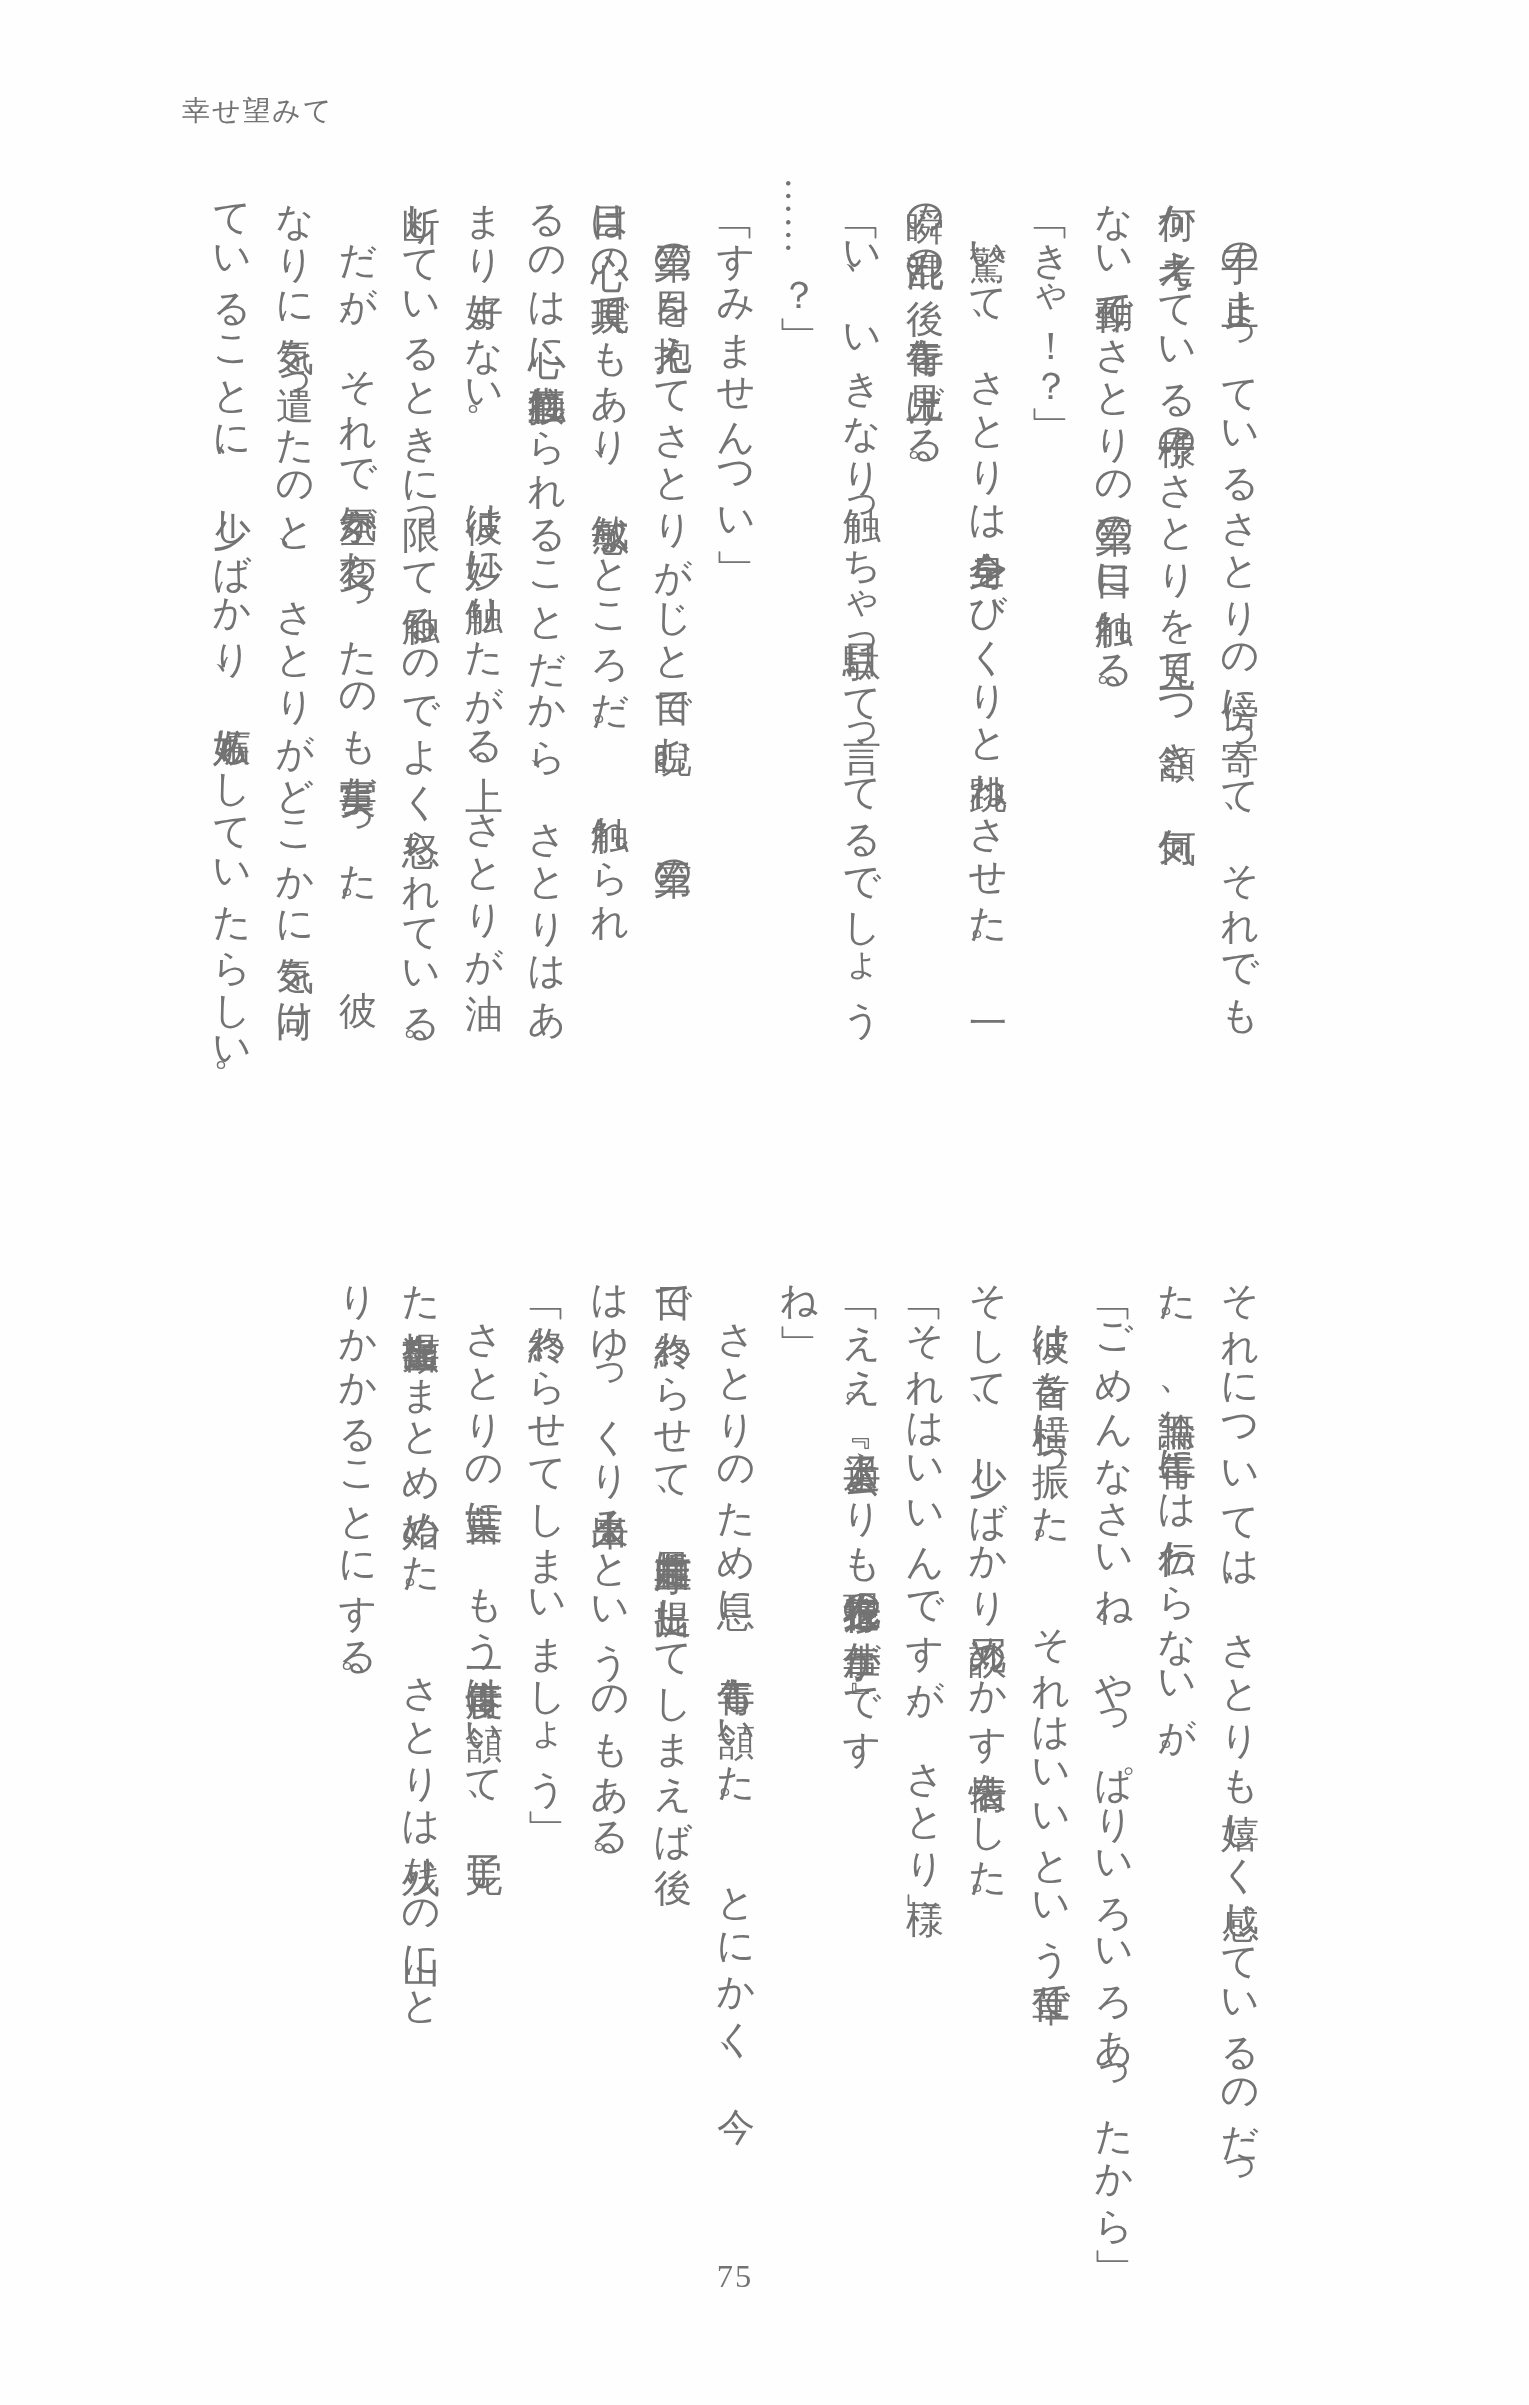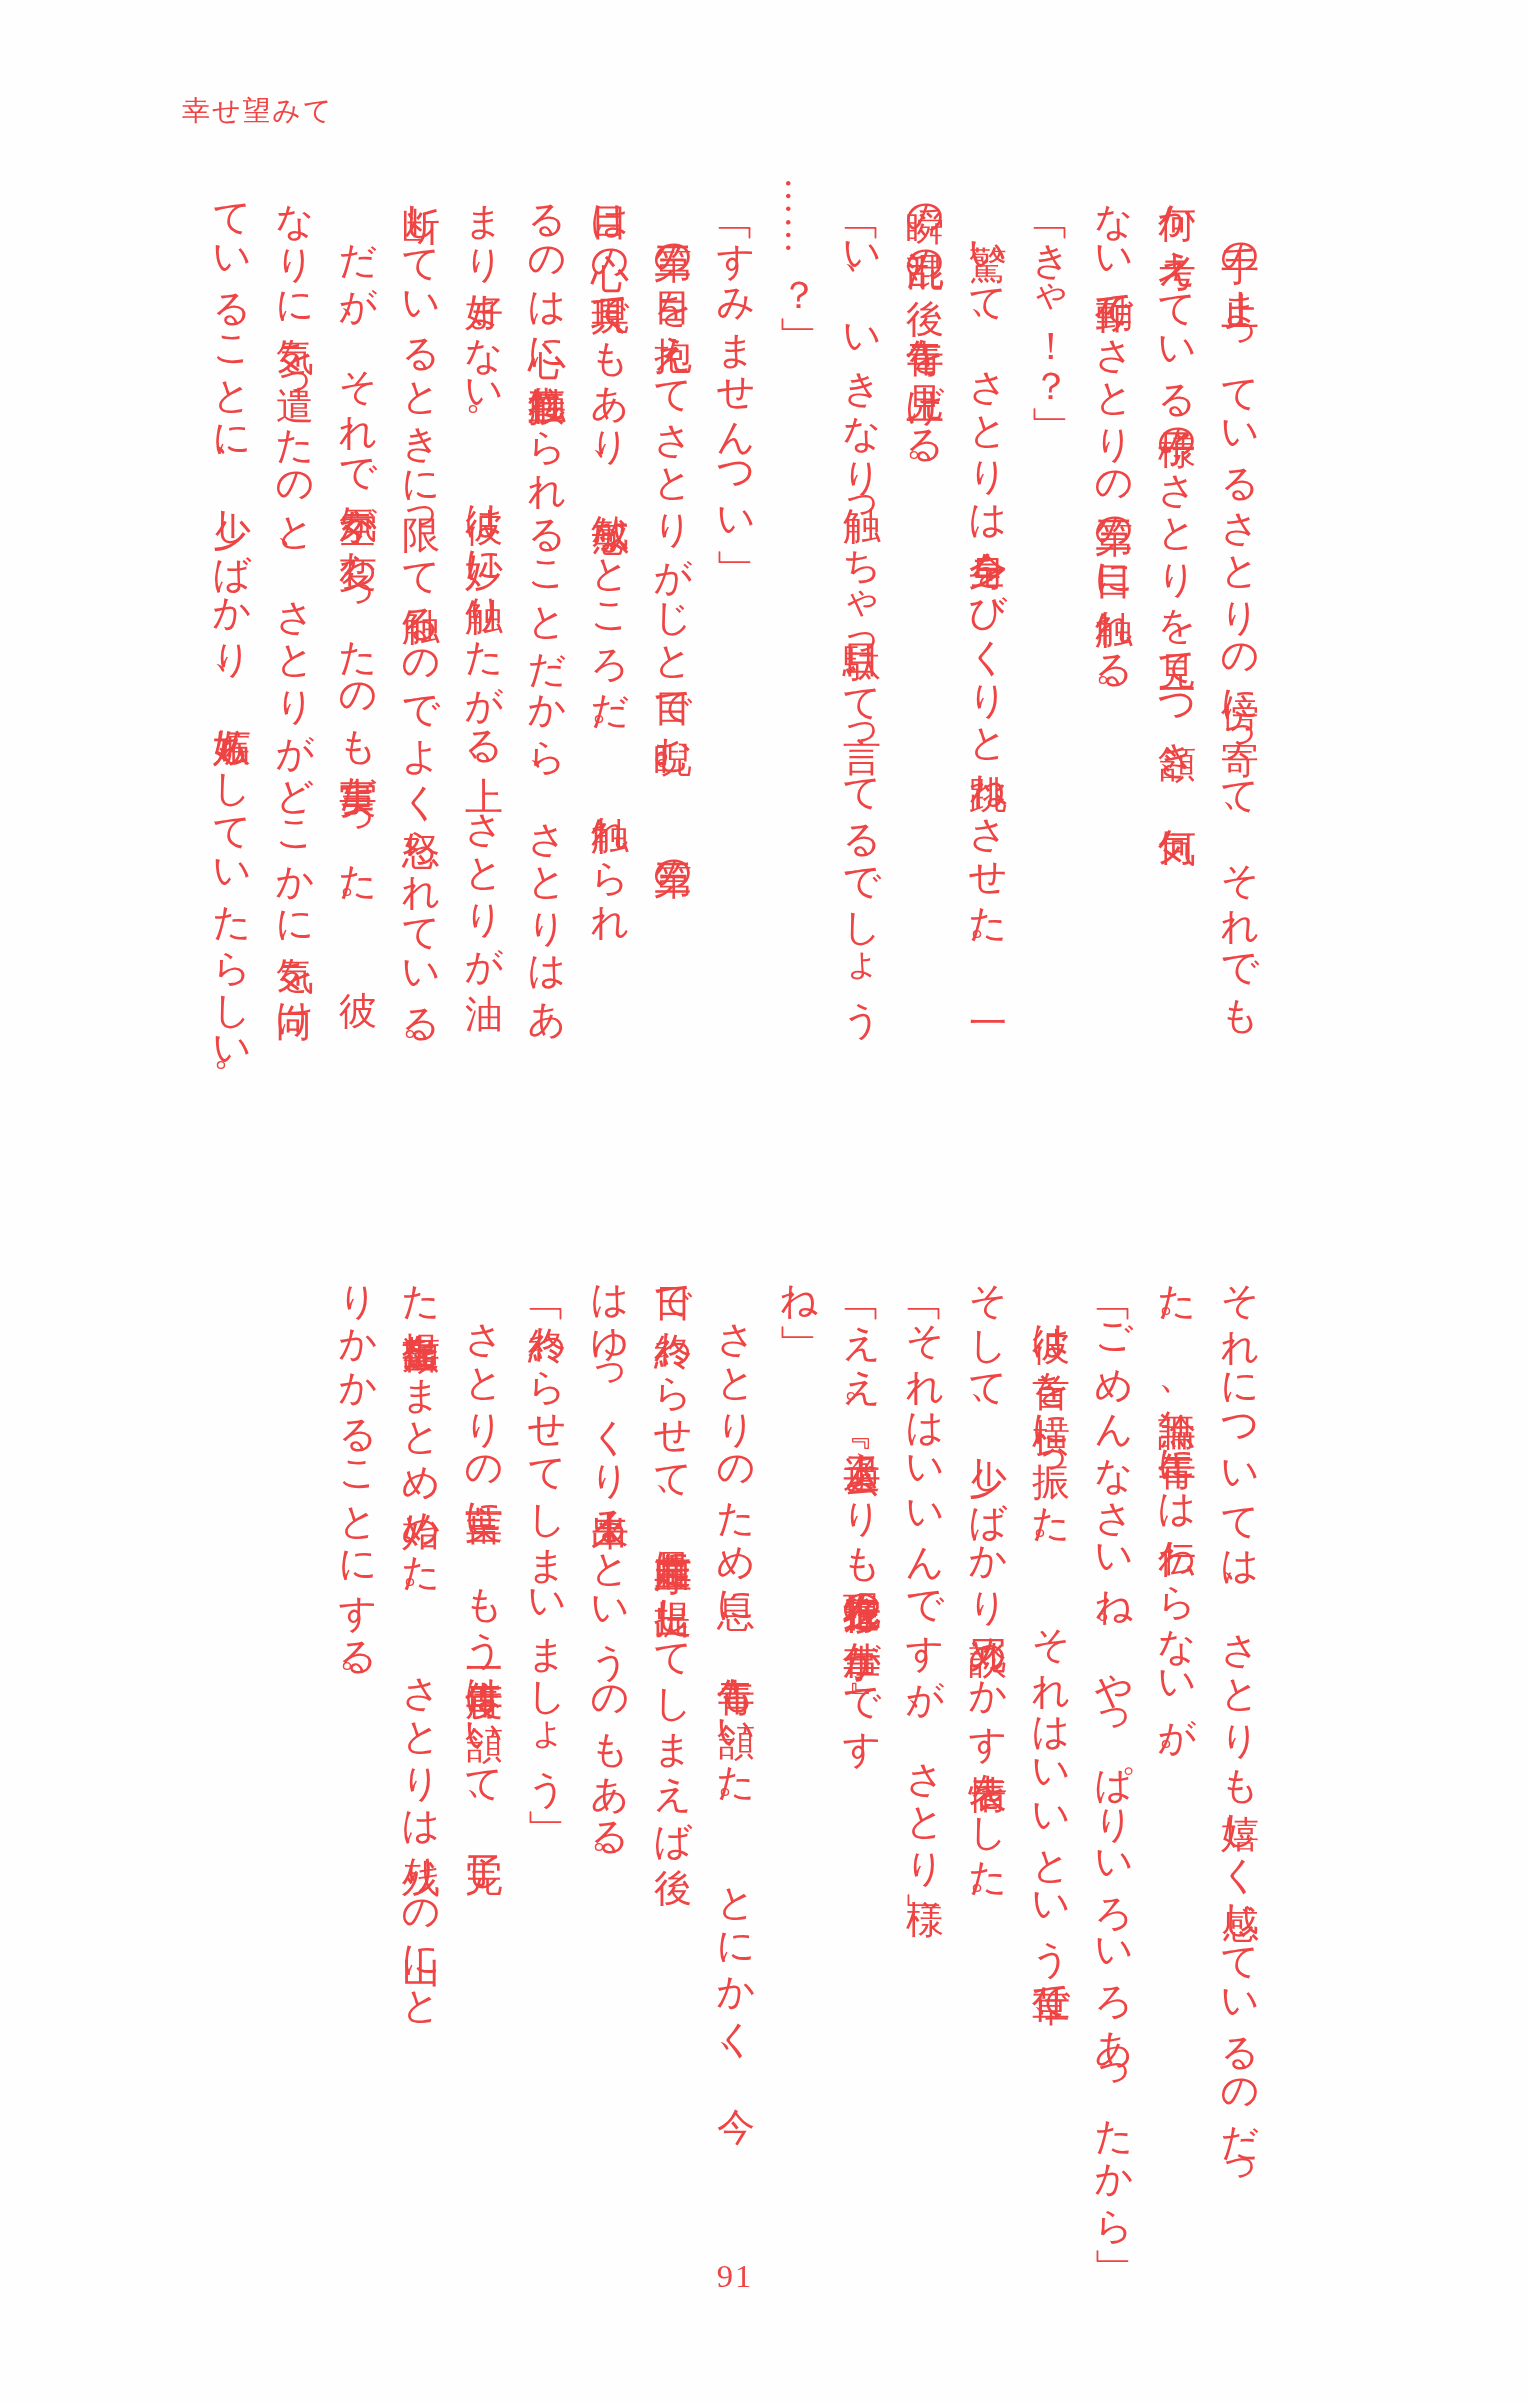--- a/index.html
+++ b/index.html
@@ -1,20 +1,20 @@
 <!DOCTYPE html>
 <html><head>
 <meta charset="utf-8">
 <style>
   html,body{margin:0;padding:0;background:#e8e8e8;}
   .page{
     position:relative;
     width:1529px;height:2406px;
     background:#fefefe;
-    color:#ef4444;
+    color:#737373;
     font-family:"Liberation Serif","DejaVu Serif",serif;
     overflow:hidden;
   }
   .running-head{
     position:absolute;
     left:182px;top:92px;
     font-size:28px;
     letter-spacing:1.9px;
     white-space:nowrap;
   }
@@ -78,16 +78,16 @@
     <p class="line">ね」</p>
     <p class="line ind">さとりのため息に、青年も頷いた。　とにかく、今</p>
     <p class="line">日で終わらせて、是非曲直庁に提出してしまえば後</p>
     <p class="line">はゆっくり出来るというのもある。</p>
     <p class="line ind">「終わらせてしまいましょう」</p>
     <p class="line ind">さとりの言葉に、もう一度青年は頷いて、完了し</p>
     <p class="line">た提出書類をまとめ始めた。　さとりは残りの山にと</p>
     <p class="line">りかかることにする。</p>
   </div>
 
-  <div class="page-number">91</div>
+  <div class="page-number">75</div>
 
 </div>
 
 
 </body></html>

